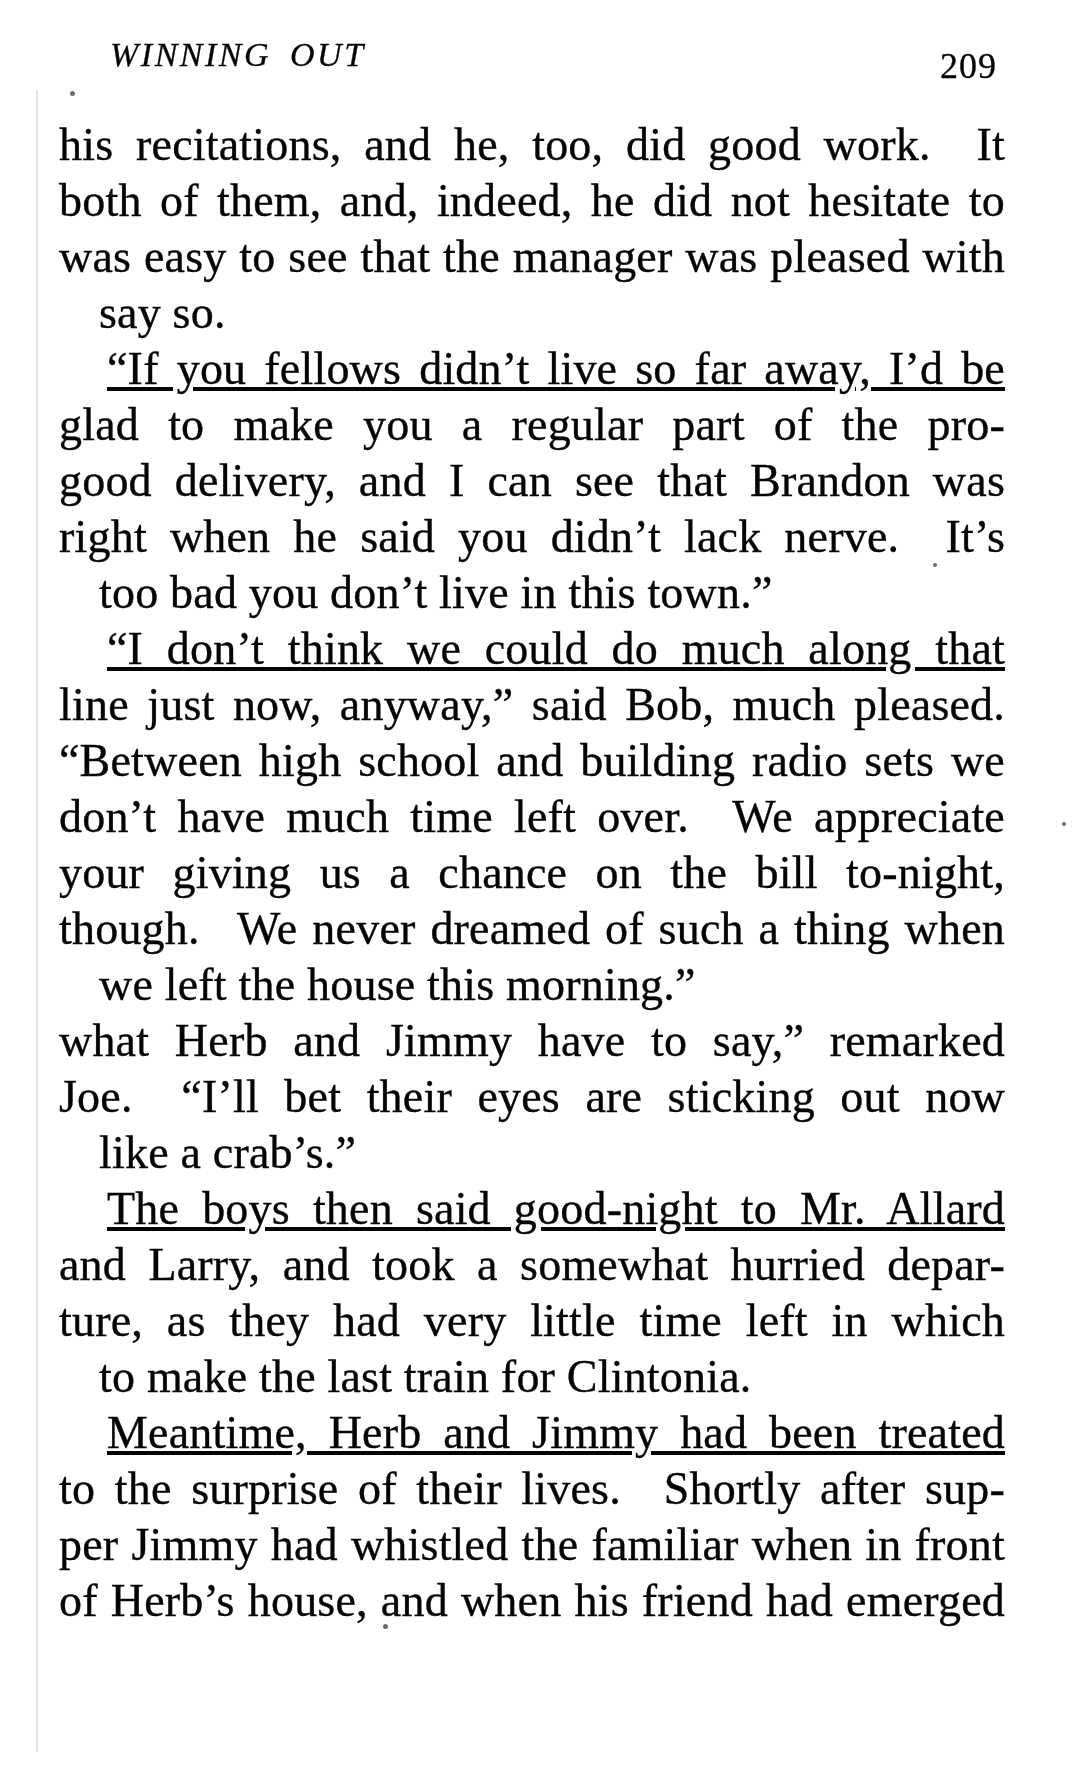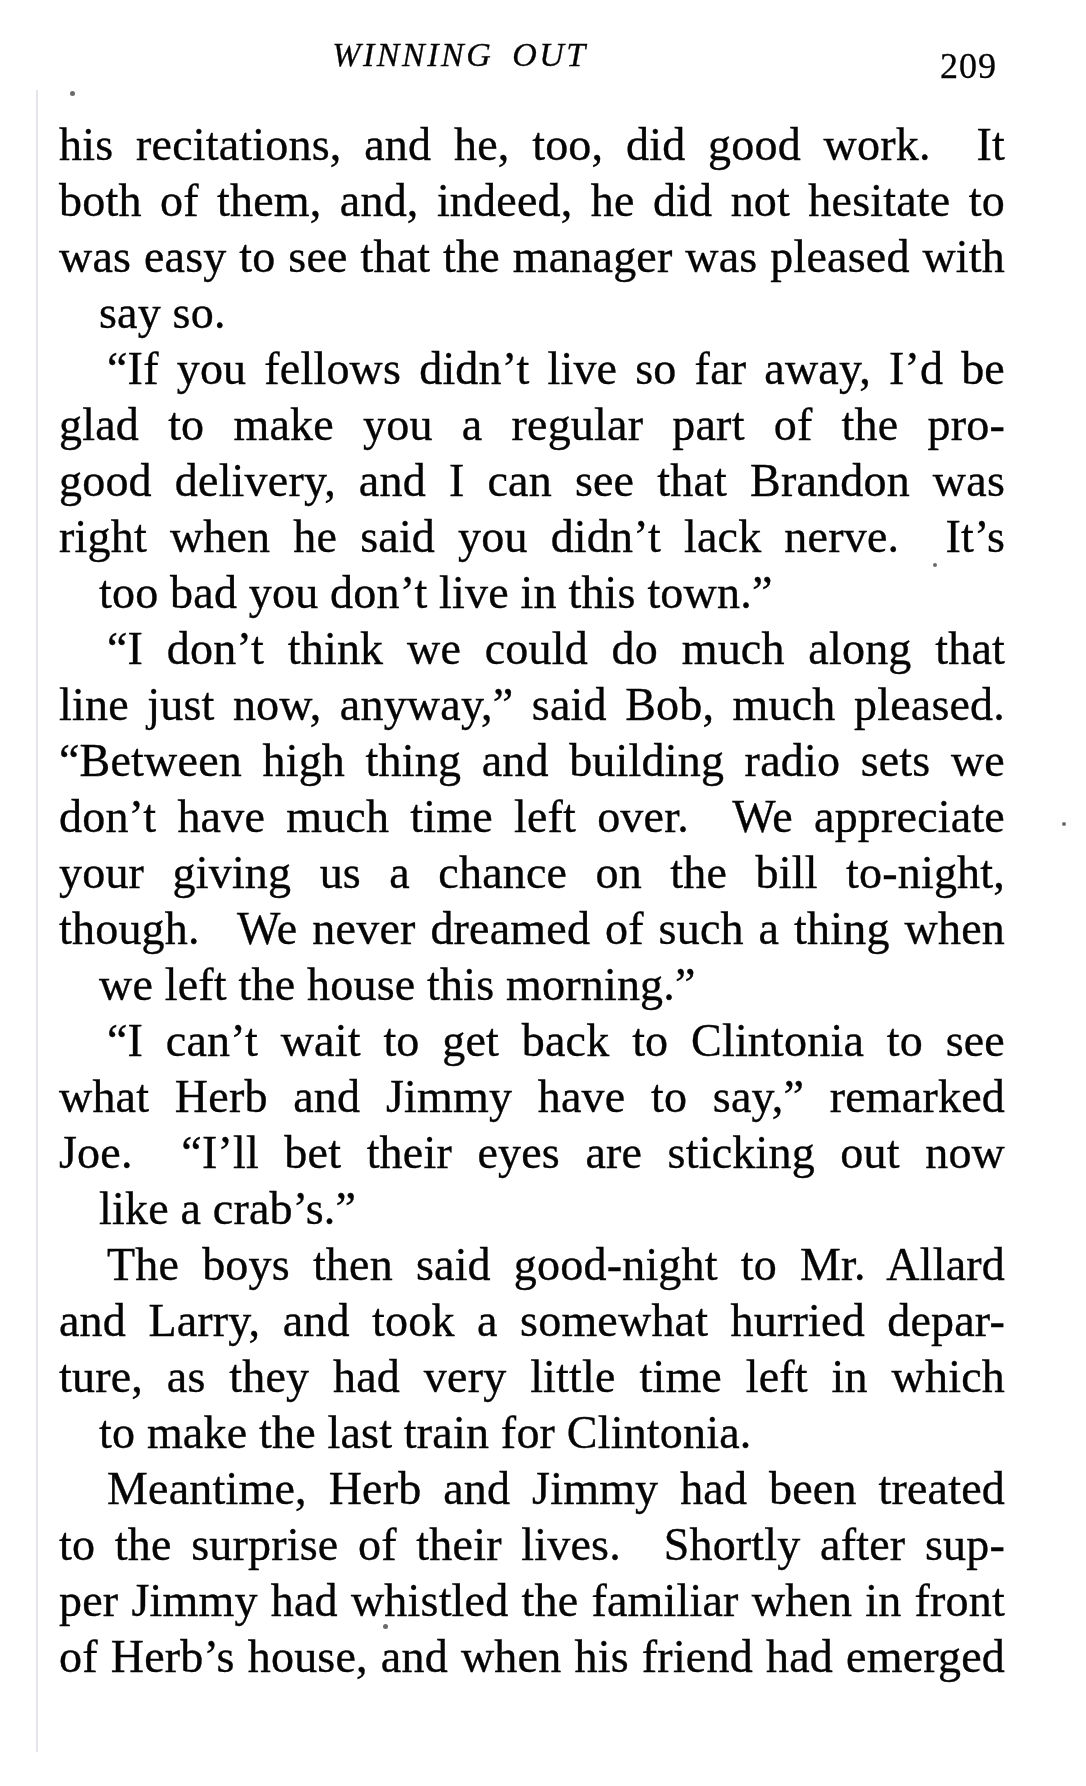--- a/index.html
+++ b/index.html
@@ -24,21 +24,20 @@
     width: 2px;
     height: 1662px;
     background: #e3e5ea;
   }
   
   #running-head {
     position: absolute;
     left: 110px;
     top: 36px;
     width: 700px;
-    text-align: center;
     font-style: italic;
     font-size: 34px;
     letter-spacing: 2.5px;
     word-spacing: 8px;
     white-space: nowrap;
     -webkit-text-stroke: 0.3px currentColor;
   }
   #folio {
     position: absolute;
     right: 89px;
@@ -65,20 +64,21 @@
     height: 56px;
     white-space: nowrap;
   }
   #body-text .line.para-end {
     text-align-last: left;
     white-space: normal;
     margin-left: 40px;
   }
   #body-text .line.indent {
     text-indent: 48px;
+    text-decoration: underline;
   }
   .speck {
     position: absolute;
     background: #3a3a3a;
     border-radius: 50%;
     opacity: 0.75;
   }
 </style>
 </head>
 <body>
@@ -95,26 +95,25 @@
       <div class="line">both of them, and, indeed, he did not hesitate to</div>
       <div class="line">was easy to see that the manager was pleased with</div>
       <div class="line para-end">say so.</div>
       <div class="line indent">“If you fellows didn’t live so far away, I’d be</div>
       <div class="line">glad to make you a regular part of the pro-</div>
       <div class="line">good delivery, and I can see that Brandon was</div>
       <div class="line">right when he said you didn’t lack nerve.  It’s</div>
       <div class="line para-end">too bad you don’t live in this town.”</div>
       <div class="line indent">“I don’t think we could do much along that</div>
       <div class="line">line just now, anyway,” said Bob, much pleased.</div>
-      <div class="line">“Between high thing and building radio sets we</div>
+      <div class="line">“Between high school and building radio sets we</div>
       <div class="line">don’t have much time left over.  We appreciate</div>
       <div class="line">your giving us a chance on the bill to-night,</div>
       <div class="line">though.  We never dreamed of such a thing when</div>
       <div class="line para-end">we left the house this morning.”</div>
-      <div class="line indent">“I can’t wait to get back to Clintonia to see</div>
       <div class="line">what Herb and Jimmy have to say,” remarked</div>
       <div class="line">Joe.  “I’ll bet their eyes are sticking out now</div>
       <div class="line para-end">like a crab’s.”</div>
       <div class="line indent">The boys then said good-night to Mr. Allard</div>
       <div class="line">and Larry, and took a somewhat hurried depar-</div>
       <div class="line">ture, as they had very little time left in which</div>
       <div class="line para-end">to make the last train for Clintonia.</div>
       <div class="line indent">Meantime, Herb and Jimmy had been treated</div>
       <div class="line">to the surprise of their lives.  Shortly after sup-</div>
       <div class="line">per Jimmy had whistled the familiar when in front</div>

